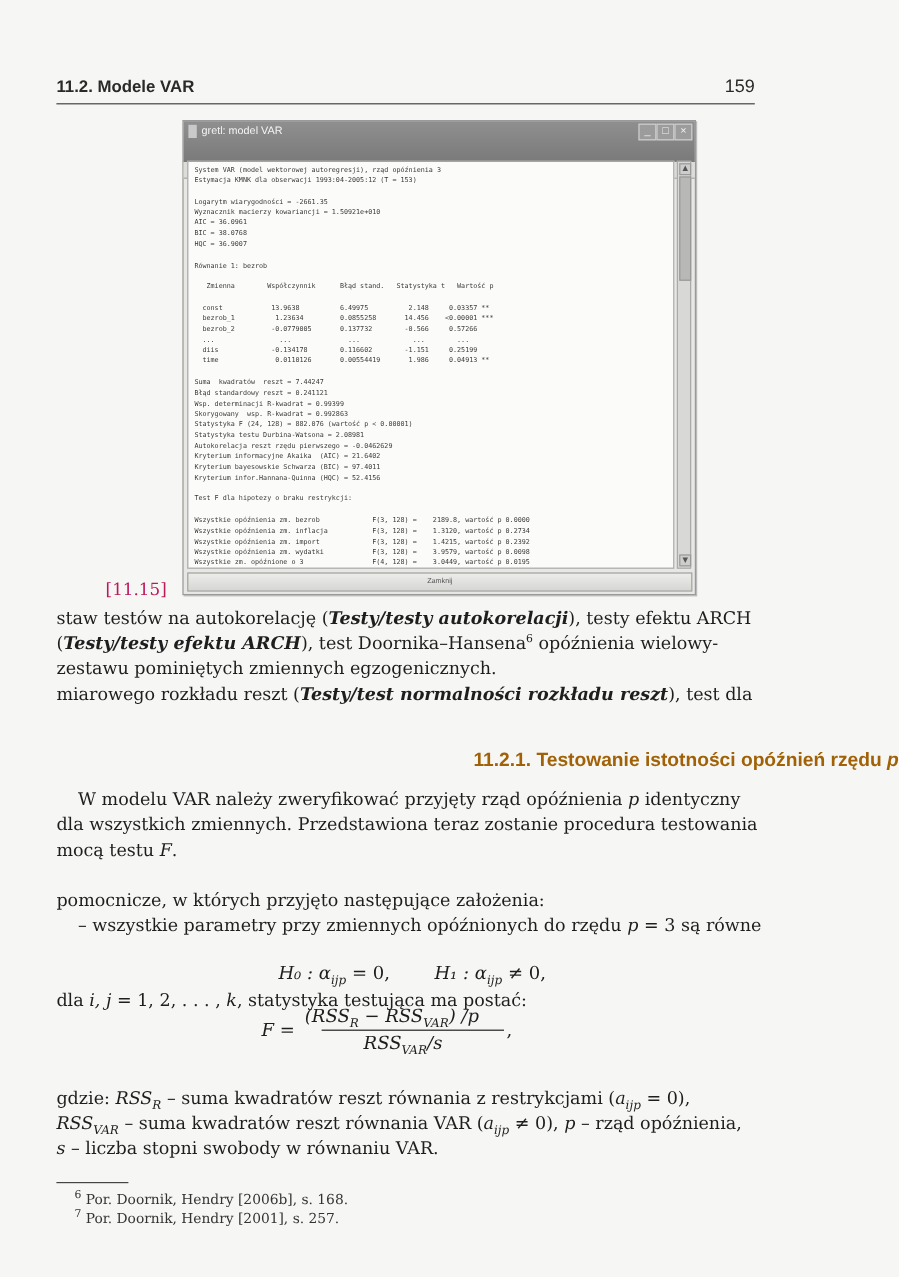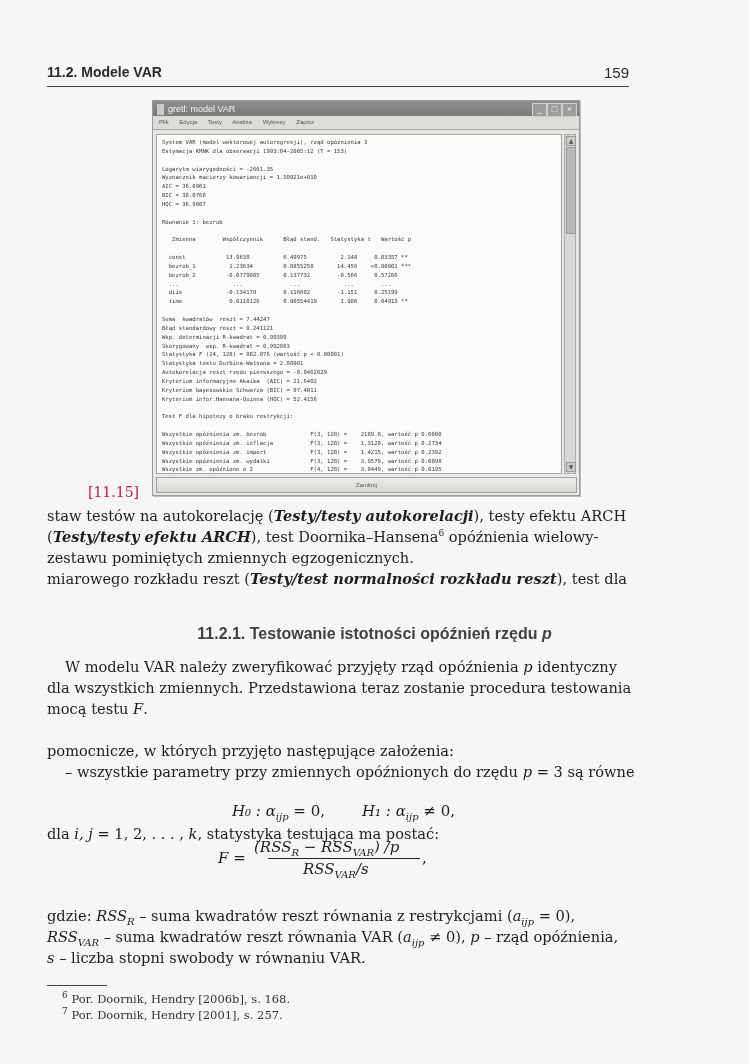--- a/index.html
+++ b/index.html
@@ -14,21 +14,21 @@
   .running-head .section { position: absolute; left: 0; top: 0; }
   .running-head .pageno { position: absolute; right: 0; top: 0; font-weight: normal; font-size: 15px; }
   .head-rule { position: absolute; left: 47px; top: 86px; width: 582px; height: 1px; background: #444; }
 
   
   .win {
     position: absolute; left: 152px; top: 100px; width: 426px; height: 394px;
     background: #e7e7e4; border: 1px solid #9a9a9a; box-shadow: 1px 1px 0 #bbb;
   }
   .titlebar {
-    height: 15px; background: linear-gradient(#8f8f8f, #7a7a7a); position: relative;
+    height: 34px; background: linear-gradient(#8f8f8f, #7a7a7a); position: relative;
     color: #f4f4f4; font-family: "Liberation Sans", sans-serif; font-size: 9px; line-height: 17px;
   }
   .titlebar .app-icon { position: absolute; left: 4px; top: 3px; width: 7px; height: 11px; background: #c9c9c9; }
   .titlebar .title { position: absolute; left: 15px; top: 0; }
   .titlebar .ctl { position: absolute; top: 2px; width: 13px; height: 12px; border: 1px solid #cfcfcf; background: #9c9c9c; font-size: 9px; line-height: 11px; text-align: center; color: #eee; }
   .menubar {
     height: 13px; background: #dcdcd8; border-bottom: 1px solid #a9a9a9;
     font-family: "Liberation Sans", sans-serif; font-size: 6px; line-height: 13px; color: #555; padding-left: 6px;
   }
   .menubar span { margin-right: 9px; }
@@ -47,22 +47,22 @@
   }
   .eqlabel { position: absolute; left: 88px; top: 484px; font-size: 14px; color: #be185d; }
 
   .para { position: absolute; left: 47px; width: 582px; font-size: 14.6px; line-height: 21px; text-align: justify; }
   .para .ln { display: block; white-space: nowrap; }
   .it { font-style: italic; }
   .bi { font-style: italic; font-weight: bold; }
   sup { font-size: 9px; line-height: 0; }
   sub { font-size: 10px; line-height: 0; }
   .h3 {
-    position: absolute; left: 0; width: 749px; top: 625px; text-align: center;
-    font-family: "Liberation Sans", sans-serif; font-weight: bold; font-size: 16px; color: #404040;
+    position: absolute; left: 0; width: 749px; top: 625px; text-align: right;
+    font-family: "Liberation Sans", sans-serif; font-weight: bold; font-size: 16px; color: #a16207;
   }
   .math { position: absolute; font-size: 15px; font-style: italic; }
   .frac { position: absolute; left: 218px; top: 838px; font-size: 15px; font-style: italic; }
   .frac .num { position: absolute; left: 36px; top: 0; white-space: nowrap; }
   .frac .bar { position: absolute; left: 50px; top: 20px; width: 152px; height: 1px; background: #222; }
   .frac .den { position: absolute; left: 85px; top: 22px; white-space: nowrap; }
   .frac .lhs { position: absolute; left: 0; top: 11px; white-space: nowrap; }
   .frac .comma { position: absolute; left: 204px; top: 11px; font-style: normal; }
   .fnrule { position: absolute; left: 47px; top: 985px; width: 60px; height: 1px; background: #444; }
   .fn { position: absolute; left: 62px; font-size: 11.5px; color: #333; }

